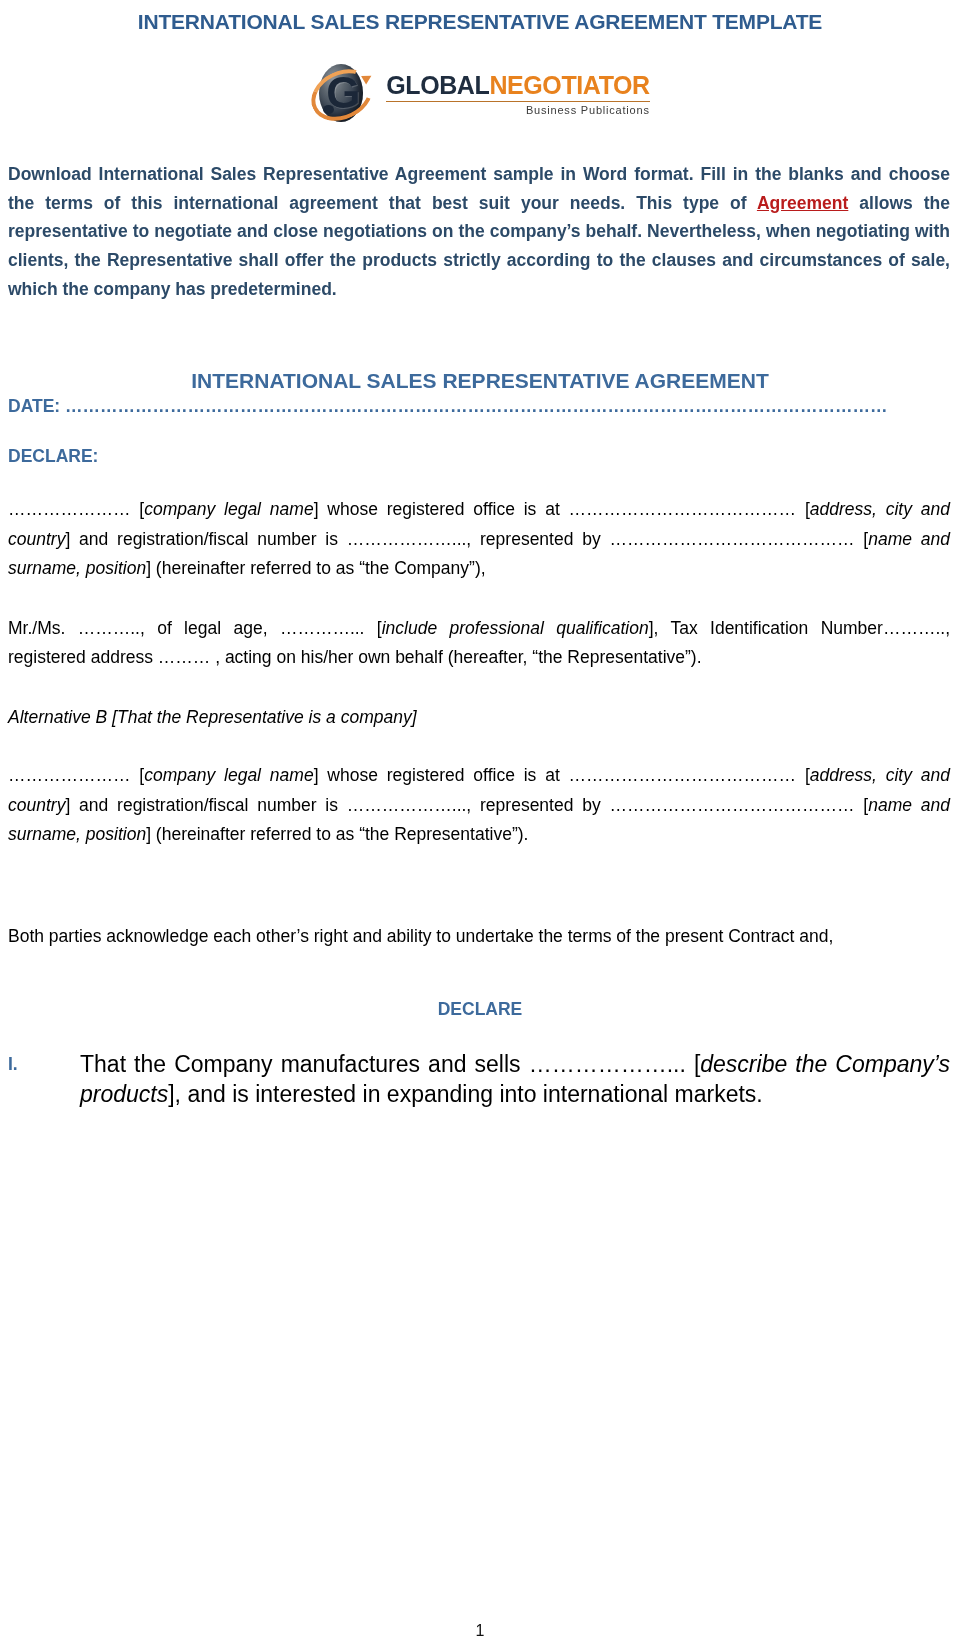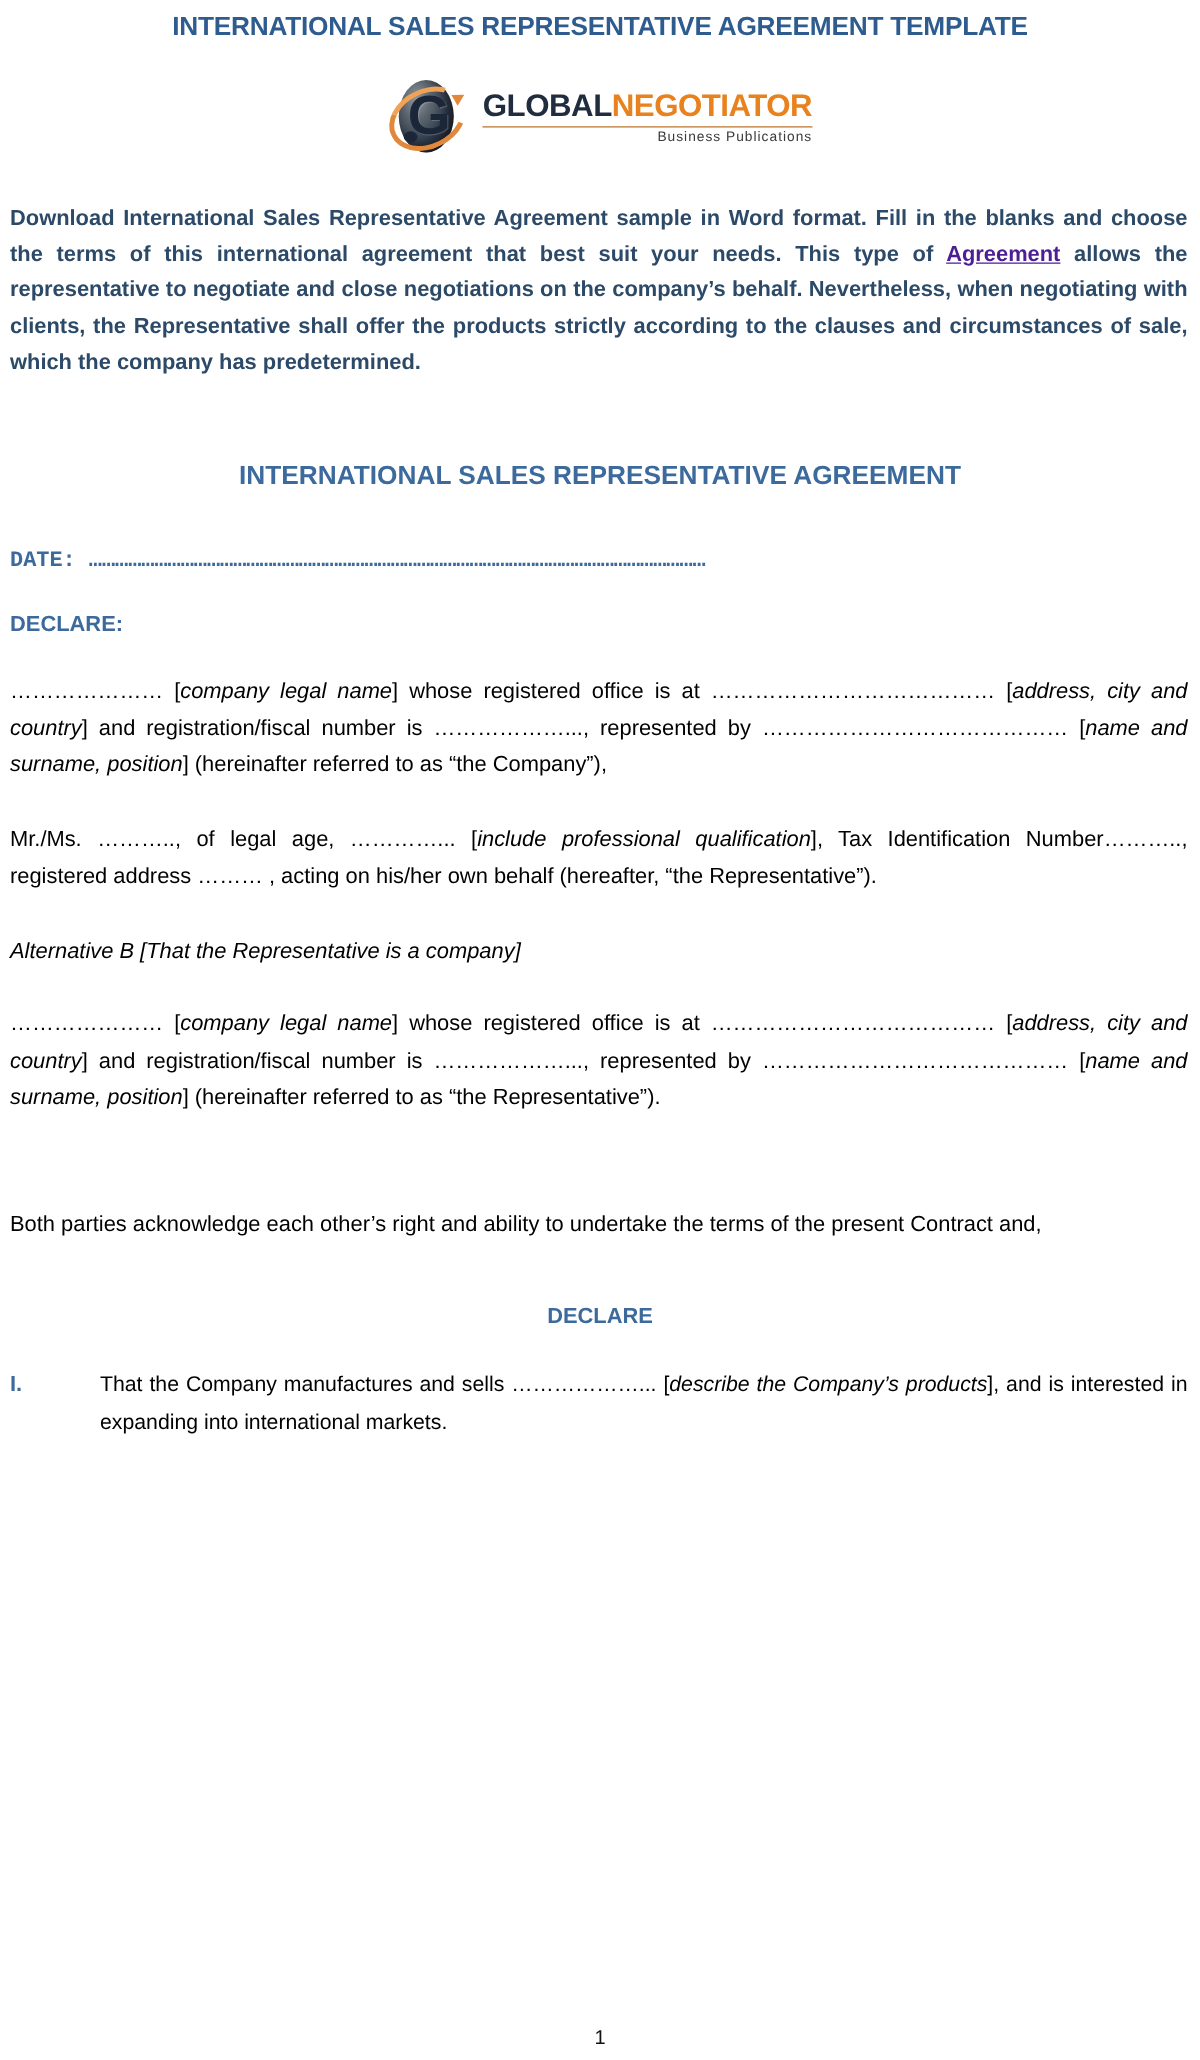--- a/index.html
+++ b/index.html
@@ -126,21 +126,21 @@
   .intro {
     color: #2c4a68;
     font-weight: bold;
     font-size: 17.5px;
     line-height: 28.6px;
     text-align: justify;
     margin: 30px 0 0 0;
     padding: 0 3px 0 1px;
   }
   .intro a.link {
-    color: #4c1d95;
+    color: #b91c1c;
     text-decoration: underline;
     font-weight: bold;
   }
 
   
   .agreement-heading {
     text-align: center;
     color: #3d6a9c;
     font-weight: bold;
     font-size: 21px;
@@ -152,24 +152,22 @@
   
   .blue-label {
     color: #3d6a9c;
     font-weight: bold;
     font-size: 17.5px;
     line-height: 26px;
     margin: 0;
     padding: 0 0 0 1px;
   }
   .date-row {
-    margin-top: 43px;
     white-space: nowrap;
     overflow: hidden;
-    font-family: Liberation Mono, monospace;
   }
   .between-row { margin-top: 24px; }
   .and-row { margin-top: 27px; }
 
   
   .body-p {
     color: #000000;
     font-size: 17.5px;
     line-height: 29.5px;
     text-align: justify;
@@ -204,21 +202,21 @@
     color: #3d6a9c;
     font-weight: bold;
     font-size: 17.5px;
     line-height: 29.5px;
     width: 72px;
     flex: 0 0 72px;
   }
   .clause-body {
     flex: 1 1 auto;
     color: #000;
-    font-size: 17px;
+    font-size: 23px;
     line-height: 29.5px;
     text-align: justify;
   }
 
   
   .page-number {
     position: absolute;
     left: 0;
     right: 0;
     bottom: 14px;

